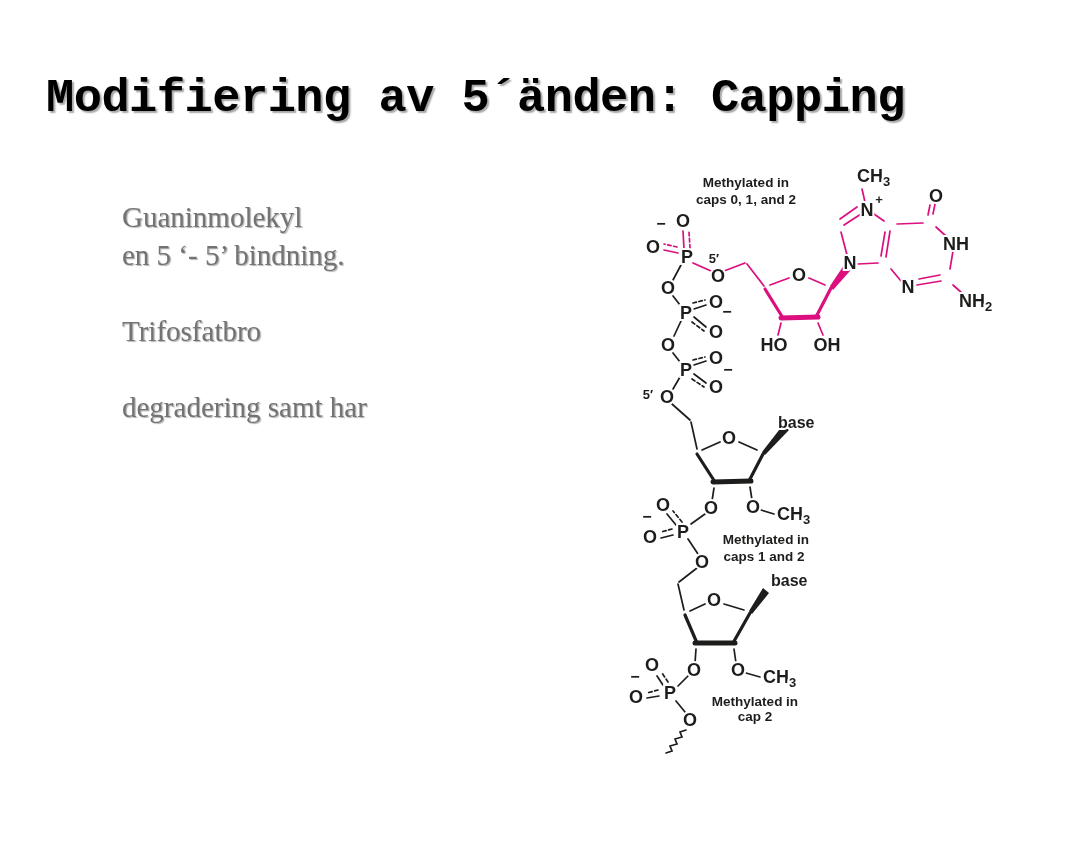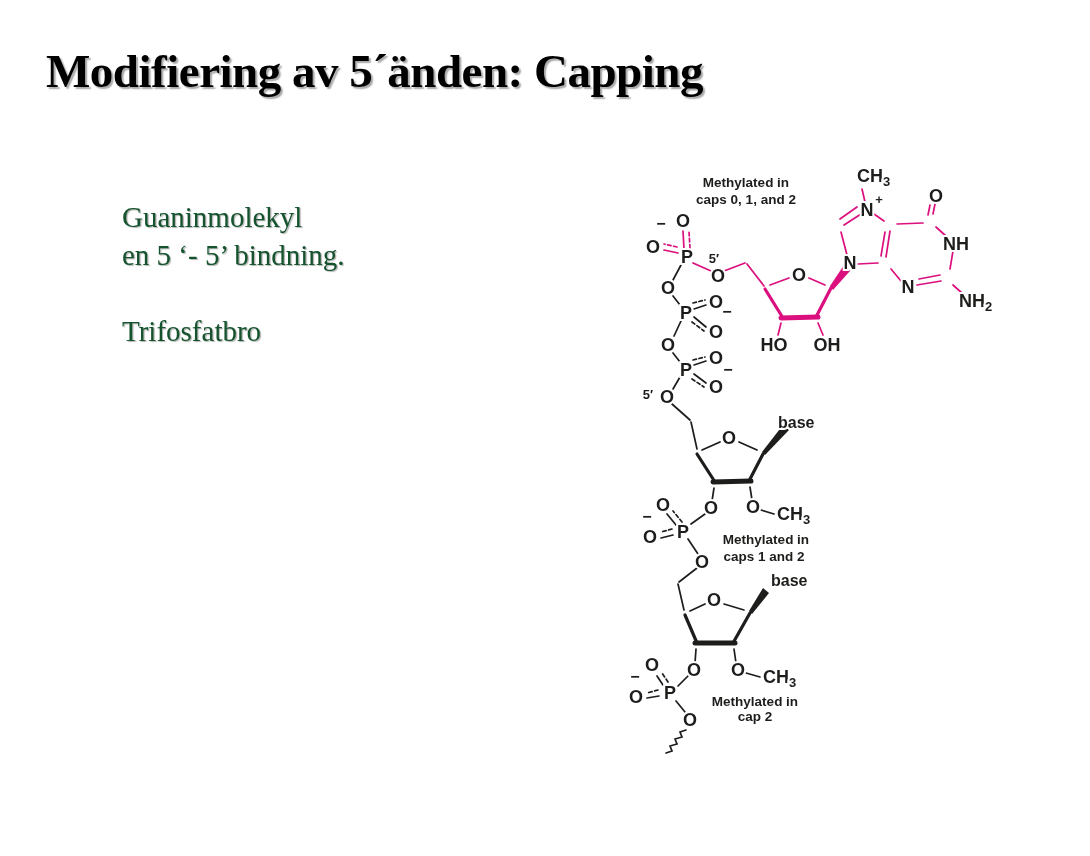--- a/index.html
+++ b/index.html
@@ -1,23 +1,23 @@
 <!DOCTYPE html>
 <html style="--pink: #db0f7e; --blue: #1b6fae; --ink: #1d1d1b;"><head>
 <meta charset="utf-8">
 <style>
   :root { --pink:#db0f7e; --blue:#1b6fae; --ink:#1d1d1b; }
   html,body{margin:0;padding:0;background:#fff;}
   .slide{position:relative;width:1090px;height:856px;background:#ffffff;overflow:hidden;
          font-family:"Liberation Sans",sans-serif;}
-  .title{position:absolute;left:46px;top:44px;margin:0;font-family:Liberation Serif, serif;
+  .title{position:absolute;left:46px;top:72px;margin:0;font-family:Liberation Mono, monospace;
          font-weight:bold;font-size:47px;letter-spacing:-0.5px;color:#000;
          text-shadow:2px 2px 1.5px rgba(0,0,0,0.35);white-space:nowrap;}
   .text-col{position:absolute;left:122px;top:198px;width:400px;
-            font-family:"Liberation Serif",serif;font-size:29px;line-height:38px;color:#14532d;
+            font-family:"Liberation Serif",serif;font-size:29px;line-height:38px;color:#737373;
             text-shadow:1.2px 1.2px 1px rgba(0,0,0,0.30);}
   .para{margin:0 0 38px 0;}
   .tline{display:block;white-space:nowrap;}
   .mol{position:absolute;left:620px;top:155px;}
   .mol text{font-family:"Liberation Sans",sans-serif;font-weight:bold;fill:var(--ink);
             paint-order:stroke;stroke:#fff;stroke-width:4px;}
   .atom{font-size:18px;text-anchor:middle;}
   .startA{text-anchor:start;}
   .pinkf{fill:var(--pink);}
   .bluef{fill:var(--blue);}
@@ -44,20 +44,21 @@
 
   <div class="text-col">
     <p class="para">
       <span class="tline">Guaninmolekyl</span>
       <span class="tline">en 5 ‘- 5’ bindning.</span>
     </p>
     <p class="para">
       <span class="tline">Trifosfatbro</span>
     </p>
     <p class="para">
+      <span class="tline">degradering samt har</span>
     </p>
   </div>
 
   <svg class="mol" width="400" height="620" viewBox="0 0 400 620">
 
     <g>
       <line class="b bp" x1="245" y1="47" x2="242" y2="34"></line>
       <line class="b bp" x1="224" y1="70" x2="241" y2="59"></line>
       <line class="b bp" x1="220" y1="64" x2="237" y2="52"></line>
       <line class="b bp" x1="221" y1="77" x2="227" y2="100"></line>

